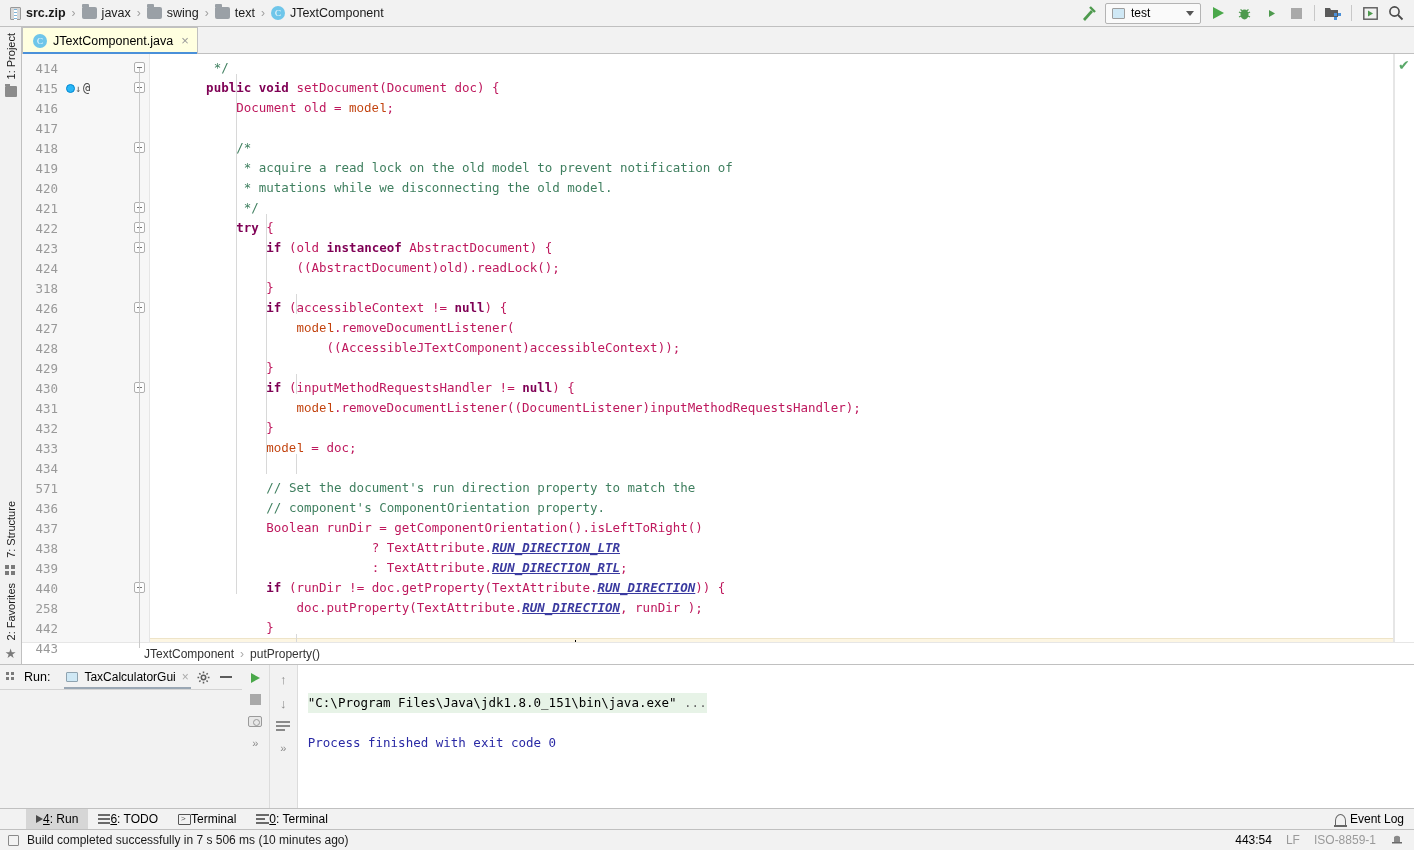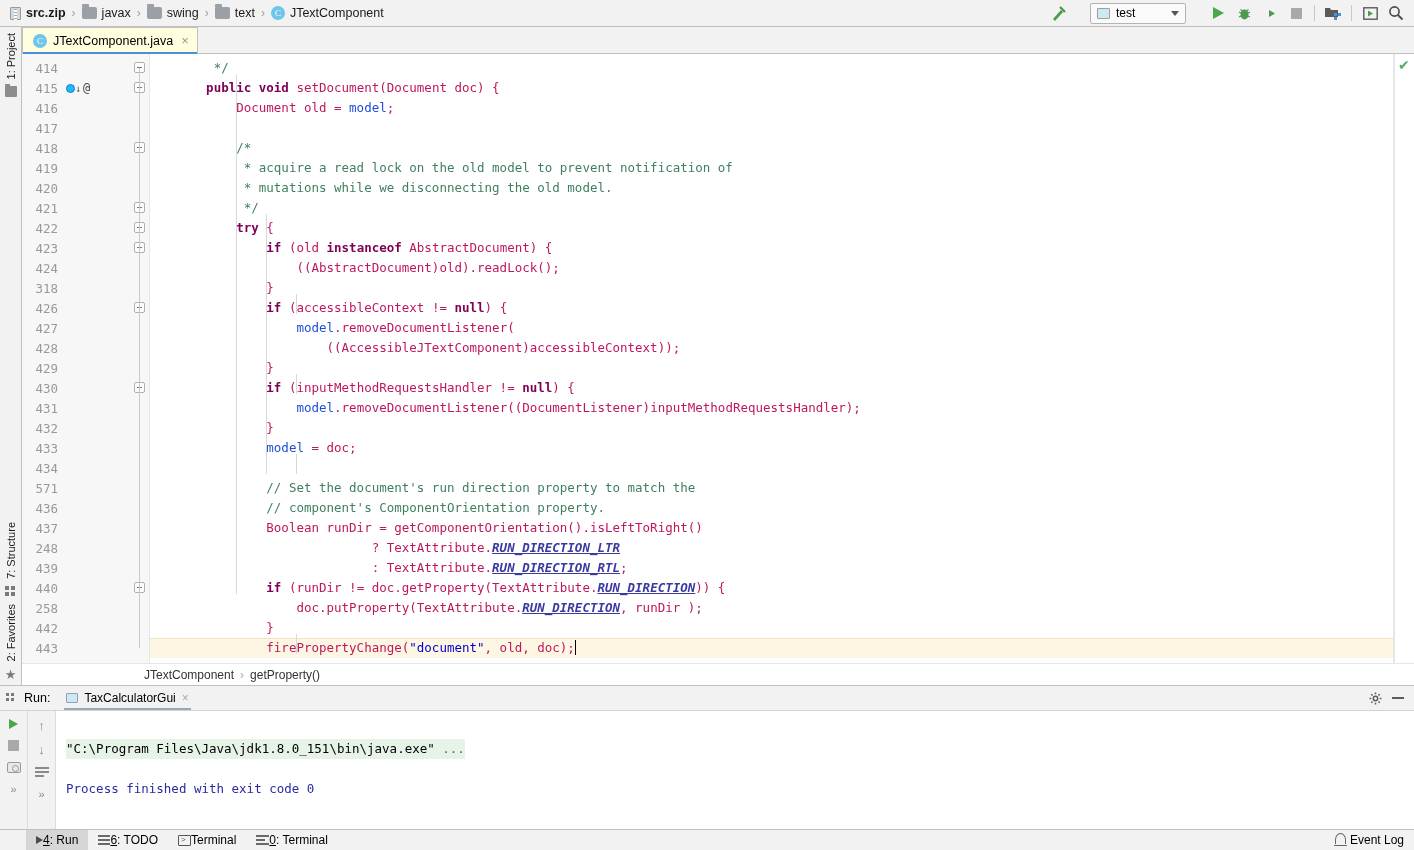--- a/index.html
+++ b/index.html
@@ -47,21 +47,21 @@
     background: #6fc6ea; color: #fff; font-size: 9px; line-height: 14px; text-align: center;
     font-family: "Liberation Serif", serif;
   }
   .toolbar-right { display: flex; align-items: center; gap: 2px; padding-right: 6px; }
   .tb-btn {
     width: 24px; height: 22px; display: flex; align-items: center; justify-content: center;
   }
   .runcfg {
     display: flex; align-items: center; gap: 6px;
     height: 21px; min-width: 96px; padding: 0 6px;
-    border: 1px solid #b4b4b4; background: #fafafa; border-radius: 2px; margin: 0 18px;
+    border: 1px solid #b4b4b4; background: #fafafa; border-radius: 2px; margin: 0 3px;
   }
   .runcfg-ico { width: 13px; height: 11px; border: 1.6px solid #9e9e9e; background: #cfe8f5; border-radius: 1px;}
   .runcfg-label { flex: 1; font-size: 12px; }
   .caret-dn { width: 0; height: 0; border-left: 4px solid transparent; border-right: 4px solid transparent; border-top: 5px solid #555; }
   .tb-sep { width: 1px; height: 16px; background: #c8c8c8; margin: 0 4px; }
 
   .play-tri { width: 0; height: 0; border-top: 6px solid transparent; border-bottom: 6px solid transparent; border-left: 11px solid #4aa84a; }
   .play-tri.sm { border-top-width: 5px; border-bottom-width: 5px; border-left-width: 9px; }
   .stop-sq { width: 11px; height: 11px; background: #a9a9a9; }
 
@@ -135,41 +135,41 @@
   .cline.caret-line { background: #fdf6e3; }
   .cline.caret-line::after {
     content: ""; position: absolute; left: 0; right: 0; top: 0; height: 1px; background: #eee4c8;
   }
   .indent { position: absolute; width: 1px; background: #d8d8d8; top: 0; height: 20px; }
 
   
   .kw  { color: #7f0055; font-weight: bold; }
   .cmt { color: #3f7f5f; }
   .str { color: #0000d0; }
-  .fld { color: #1d4ed8; }
+  .fld { color: #c2410c; font-family: Liberation Mono, monospace; }
   .stc { color: #3a3aa0; font-weight: bold; font-style: italic; text-decoration: underline; }
   .pl  { color: #be185d; }
 
   .rightbar {
     width: 20px; min-width: 20px; background: #fff; border-left: 1px solid #e6e6e6;
     position: relative;
   }
   .okmark { position: absolute; top: 4px; left: 3px; color: #59a869; font-size: 14px; line-height: 1; }
 
   .editor-scroll-shadow { position: absolute; top: 0; bottom: 0; right: 20px; width: 1px; background: #e6e6e6; }
 
   .breadcrumbbar {
     height: 22px; min-height: 22px; background: #fff; border-top: 1px solid #e6e6e6;
     display: flex; align-items: center; padding-left: 122px; gap: 6px;
   }
   .bc-item { font-size: 12px; color: #333; }
   .bc-sep { color: #aaa; }
 
   
-  .runwin { height: 144px; min-height: 144px; display: flex; flex-direction: column; background: #f2f2f2; border-top: 1px solid #c0c0c0; }
+  .runwin { height: 144px; min-height: 144px; display: flex; flex-direction: row; background: #f2f2f2; border-top: 1px solid #c0c0c0; }
   .runhdr {
     height: 25px; min-height: 25px; display: flex; align-items: center;
     border-bottom: 1px solid #d4d4d4; background: #f2f2f2;
   }
   .runhdr-left { display: flex; align-items: center; gap: 8px; padding-left: 6px; }
   .grip { width: 10px; height: 11px; position: relative; }
   .grip i { position: absolute; width: 3px; height: 3px; background: #7a7a7a; }
   .run-label { font-size: 12.5px; }
   .runtab {
     display: flex; align-items: center; gap: 6px; padding: 0 8px; height: 24px;
@@ -209,21 +209,21 @@
   .exitline { color: #2a2aa5; margin-top: 25px; }
 
   
   .bottombar {
     height: 21px; min-height: 21px; background: #f2f2f2; border-top: 1px solid #c0c0c0;
     display: flex; align-items: center; padding-left: 26px; gap: 0;
   }
   .btab { display: flex; align-items: center; padding: 4px 10px; height: 20px; font-size: 12px; }
   .btab.active { background: #d6d6d6; }
   .btab .u { text-decoration: underline; }
-  .bb-right { margin-left: auto; display: flex; align-items: flex-start; gap: 4px; padding-right: 10px; }
+  .bb-right { margin-left: auto; display: flex; align-items: center; gap: 4px; padding-right: 10px; }
   .bell { width: 11px; height: 11px; border: 1.5px solid #666; border-radius: 50% 50% 0 0 / 60% 60% 0 0; border-bottom: none; position: relative; }
   .bell::after { content:""; position:absolute; left:-2px; bottom:-2px; width:13px; height:1.5px; background:#666; }
   .list-ico { width: 12px; height: 10px; position: relative; }
   .list-ico i { position: absolute; left: 0; height: 2px; background: #6a6a6a; }
   .term-ico { width: 13px; height: 11px; border: 1.3px solid #555; border-radius: 1px; position: relative; font-size: 7px; color: #555; }
   .term-ico::after { content: ">"; position: absolute; left: 2px; top: -1px; font-size: 8px; }
   .msg-ico { width: 13px; height: 10px; position: relative; }
   .msg-ico i { position: absolute; left: 0; height: 1.6px; background: #6a6a6a; }
 
   
@@ -482,21 +482,21 @@
             </div>
             <div class="gline">
               <span class="gnum">436</span>
               <span class="gicons"></span>
             </div>
             <div class="gline">
               <span class="gnum">437</span>
               <span class="gicons"></span>
             </div>
             <div class="gline">
-              <span class="gnum">248</span>
+              <span class="gnum">438</span>
               <span class="gicons"></span>
             </div>
             <div class="gline">
               <span class="gnum">439</span>
               <span class="gicons"></span>
             </div>
             <div class="gline">
               <span class="gnum">440</span>
               <span class="gicons"></span>
               <span class="fold" style="top: 4px;"></span>
@@ -521,21 +521,21 @@
         <div class="editor-scroll-shadow"></div>
 
         <div class="rightbar">
           <span class="okmark">✔</span>
         </div>
       </div>
 
       <div class="breadcrumbbar">
         <span class="bc-item">JTextComponent</span>
         <span class="bc-sep">›</span>
-        <span class="bc-item">getProperty()</span>
+        <span class="bc-item">putProperty()</span>
       </div>
     </div>
   </div>
 
   <div class="runwin">
     <div class="runhdr">
       <div class="runhdr-left">
         <span class="grip">
           <i style="left:0;top:0"></i>
             <i style="left:5px;top:0"></i>
@@ -611,13 +611,28 @@
       </span>
       <span><span class="u">0</span><span>: Terminal</span></span>
     </div>
 
     <div class="bb-right">
       <span class="bell"></span>
       <span>Event Log</span>
     </div>
   </div>
 
+  <div class="statusbar">
+    <span class="sb-ico"></span>
+    <span>Build completed successfully in 7 s 506 ms (10 minutes ago)</span>
+    <div class="sb-right">
+      <span>443:54</span>
+      <span class="sb-dim">LF</span>
+      <span class="sb-dim">ISO-8859-1</span>
+      <span class="hat">
+        <svg width="14" height="12" viewBox="0 0 14 12">
+          <path d="M2 8 L12 8 L12 9.5 L2 9.5 Z" fill="#6a6a6a"></path>
+          <path d="M4 3 Q7 0.5 10 3 L10 8 L4 8 Z" fill="#8a8a8a"></path>
+        </svg>
+      </span>
+    </div>
+  </div>
 </div>
 
 </body></html>

